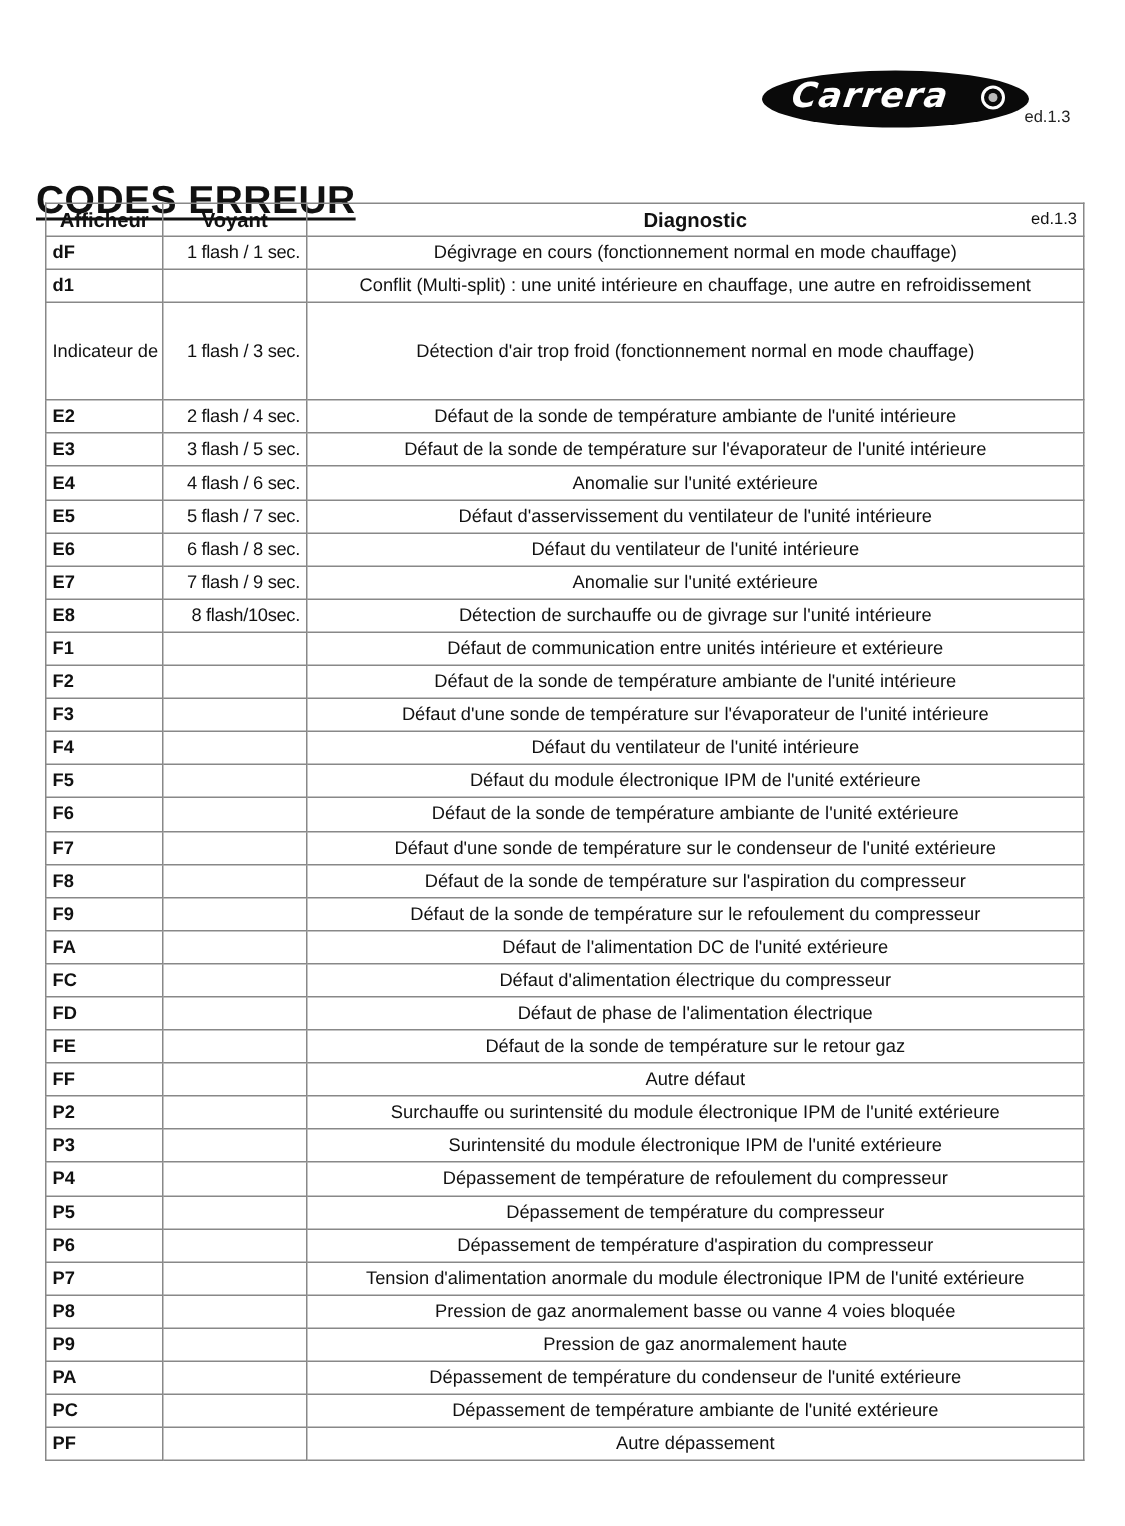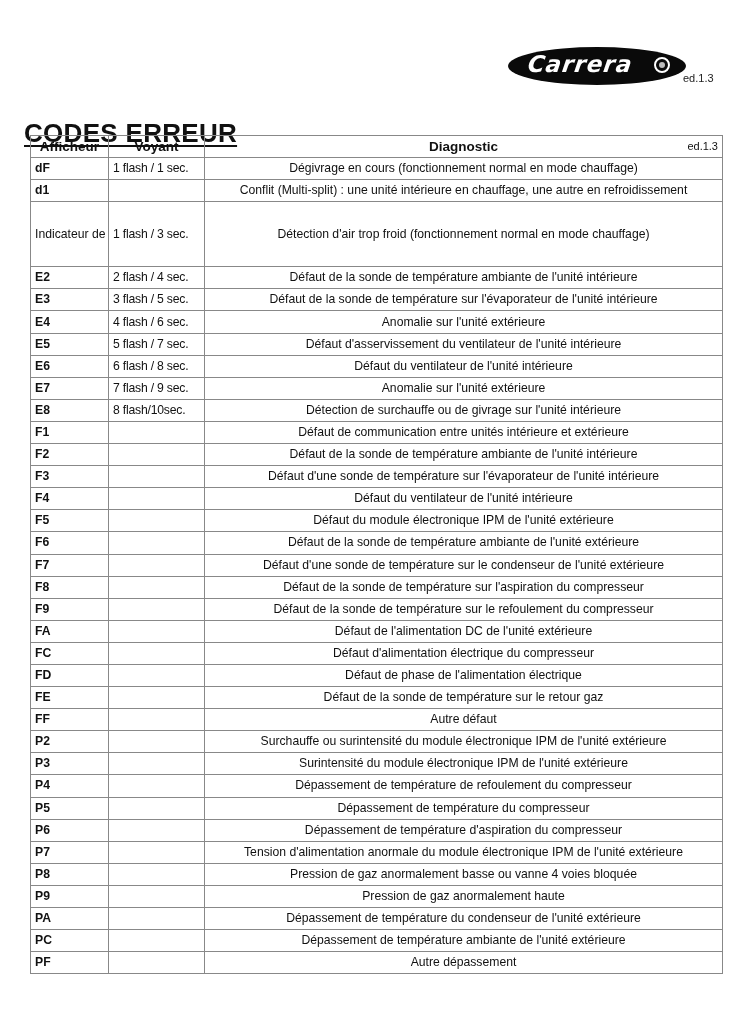--- a/index.html
+++ b/index.html
@@ -35,21 +35,21 @@
     border-collapse: collapse; border: 1.5px solid #444;
     font-size: 12.2px; table-layout: fixed; padding-left: 12px;
   }
   table.codes th, table.codes td {
     border: 1px solid #888; padding: 0 4px; height: 21.1px; line-height: 21px;
     white-space: nowrap; overflow: hidden;
   }
   table.codes th { font-weight: bold; font-size: 13.5px; }
   col.c1 { width: 78px; } col.c2 { width: 96px; } col.c3 { width: auto; }
   td.code { text-align: left; font-weight: bold; }
-  td.voyant { text-align: left; padding: 0 2px; letter-spacing: -0.2px; }
+  td.voyant { text-align: right; padding: 0 2px; letter-spacing: -0.2px; }
   td.diag { text-align: center; }
   td.multi { line-height: 21.6px; white-space: normal; text-align: center; font-weight: normal; }
   th.diag-head { position: relative; text-align: center; margin-left: 44px; }
   th.diag-head .ed { position: absolute; right: 4px; top: 0; font-weight: normal; font-size: 11px; }
   tr.strong-top td { border-top: 1.5px solid #222; }
 </style>
 </head>
 <body>
 
 <div class="logo-wrap">

